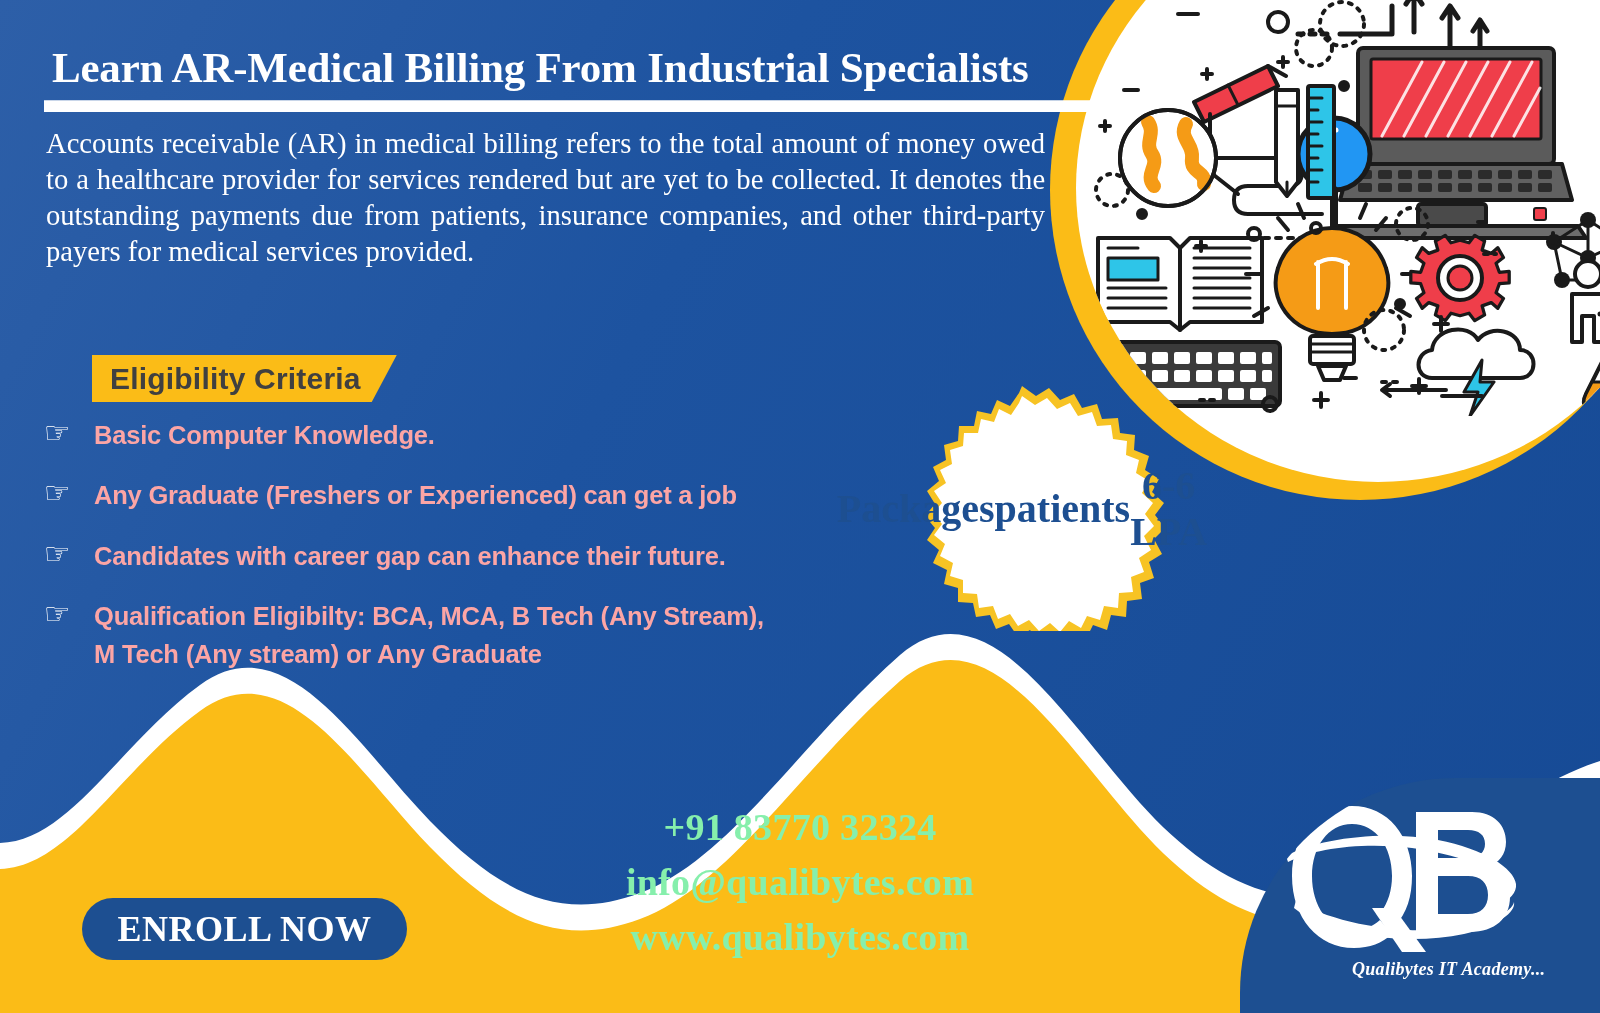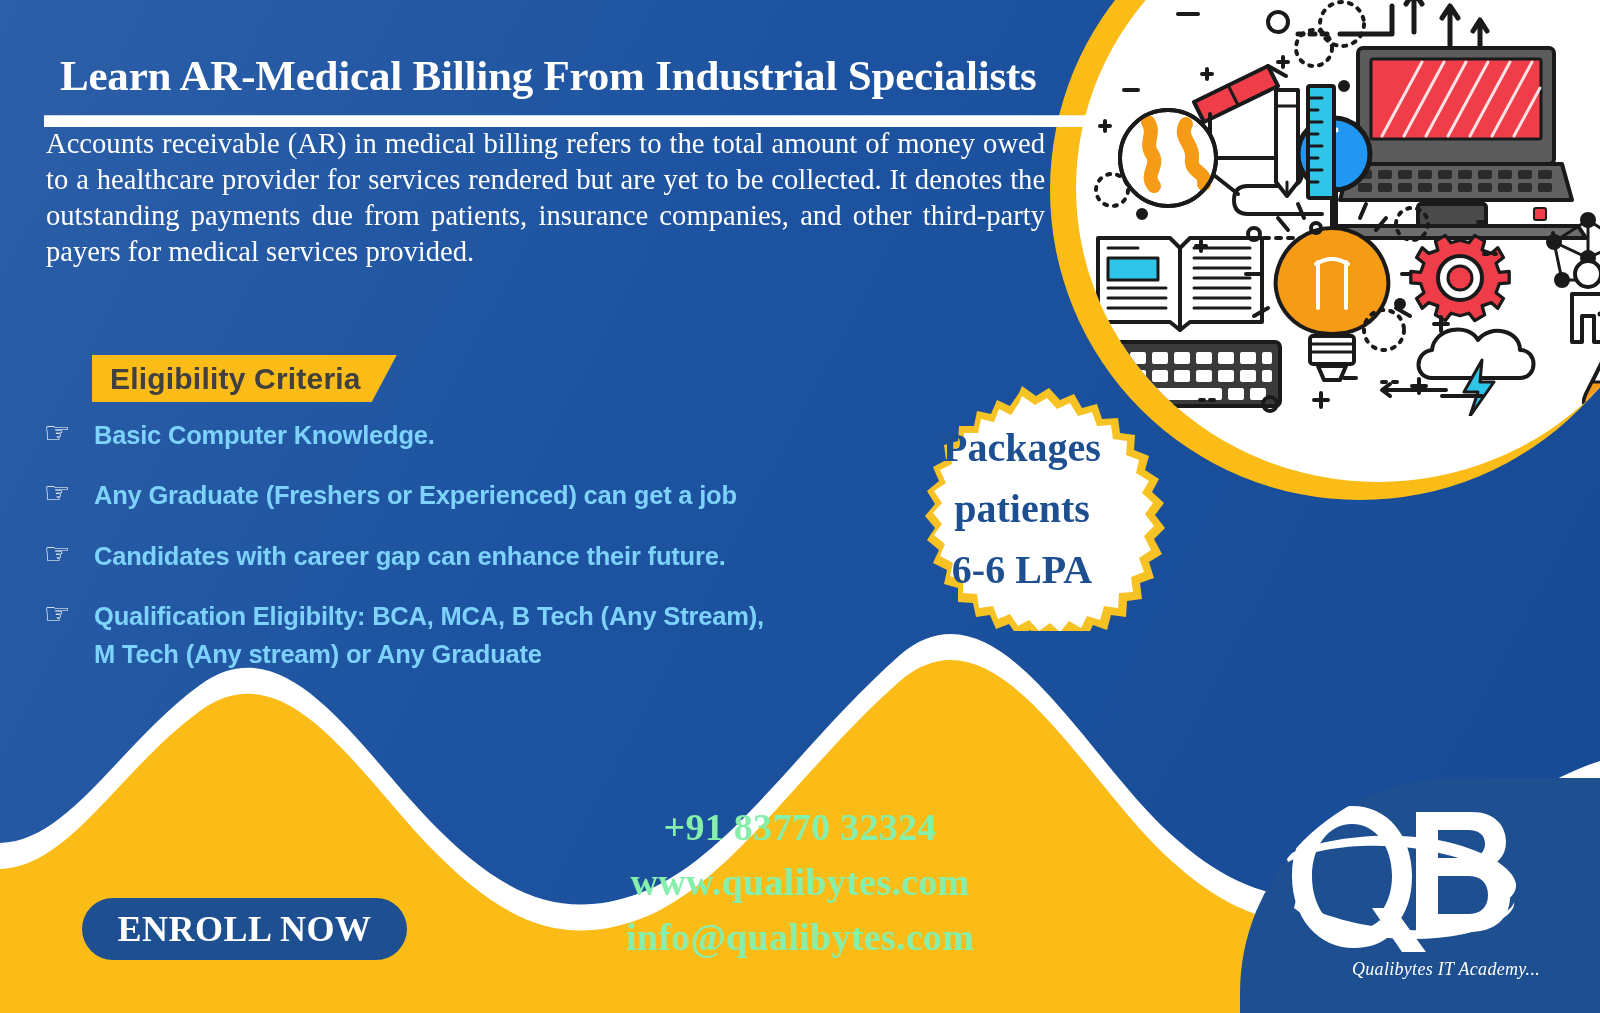--- a/index.html
+++ b/index.html
@@ -63,21 +63,21 @@
   }
 
   
   .title-block {
     position: absolute;
     left: 44px;
     top: 36px;
     width: 1075px;
   }
   .title {
-    margin: 16px;
+    margin: 8px;
     color: #ffffff;
     font-family: "Liberation Serif", serif;
     font-weight: bold;
     font-size: 43px;
     letter-spacing: -0.2px;
     line-height: 1.1;
     white-space: nowrap;
   }
   .title-rule {
     margin-top: 9px;
@@ -138,21 +138,21 @@
   .bullet-icon {
     flex: 0 0 auto;
     width: 50px;
     color: #ffffff;
     font-size: 30px;
     line-height: 34px;
     text-align: left;
     font-family: "DejaVu Sans", sans-serif;
   }
   .bullet-text {
-    color: #7dd3fc;
+    color: #fca5a5;
     font-size: 25.5px;
     font-weight: bold;
     line-height: 1.5;
     letter-spacing: -0.2px;
   }
   .bullet-text .line2 {
     display: block;
   }
 
   
@@ -161,31 +161,30 @@
     left: 852px;
     top: 386px;
     width: 340px;
     height: 245px;
   }
   .burst svg { display: block; }
   .burst-text {
     position: absolute;
     inset: 0;
     display: flex;
-    flex-direction: column;
+    flex-direction: row;
     align-items: center;
     justify-content: center;
     color: #1d4f91;
     font-family: "Liberation Serif", serif;
     font-weight: bold;
     font-size: 40px;
     line-height: 1.13;
     text-align: center;
     pointer-events: none;
-    gap: 16px;
   }
 
   
   .enroll {
     position: absolute;
     left: 82px;
     top: 866px;
     width: 325px;
     height: 62px;
     border: none;
@@ -236,21 +235,21 @@
     width: 250px;
     height: 165px;
   }
   .logo-tag {
     position: absolute;
     left: 112px;
     bottom: 33px;
     color: #ffffff;
     font-family: "Liberation Serif", serif;
     font-style: italic;
-    font-weight: normal;
+    font-weight: bold;
     font-size: 18px;
     letter-spacing: 0.3px;
     white-space: nowrap;
   }
 </style>
 </head>
 <body>
 
 <div id="flyer">
 
@@ -579,22 +578,22 @@
       <span>Packages</span>
       <span>patients</span>
       <span>6-6 LPA</span>
     </div>
   </div>
 
   <button class="enroll">ENROLL NOW</button>
 
   <div class="contact">
     <div>+91 83770 32324</div>
+    <div>info@qualibytes.com</div>
     <div>www.qualibytes.com</div>
-    <div>info@qualibytes.com</div>
   </div>
 
   <div class="logo-corner">
     <svg class="logo-mark" viewBox="0 0 250 165">
       <g fill="#ffffff">
         <path d="M76 10 C40 10 16 40 16 80 C16 122 42 152 78 152
                  C94 152 106 147 116 138 L104 124 C96 131 88 134 78 134
                  C52 134 36 110 36 80 C36 51 52 28 76 28
                  C100 28 116 51 116 80 C116 94 112 107 105 116 L119 130
                  C131 117 136 100 136 80 C136 40 112 10 76 10 Z"></path>

